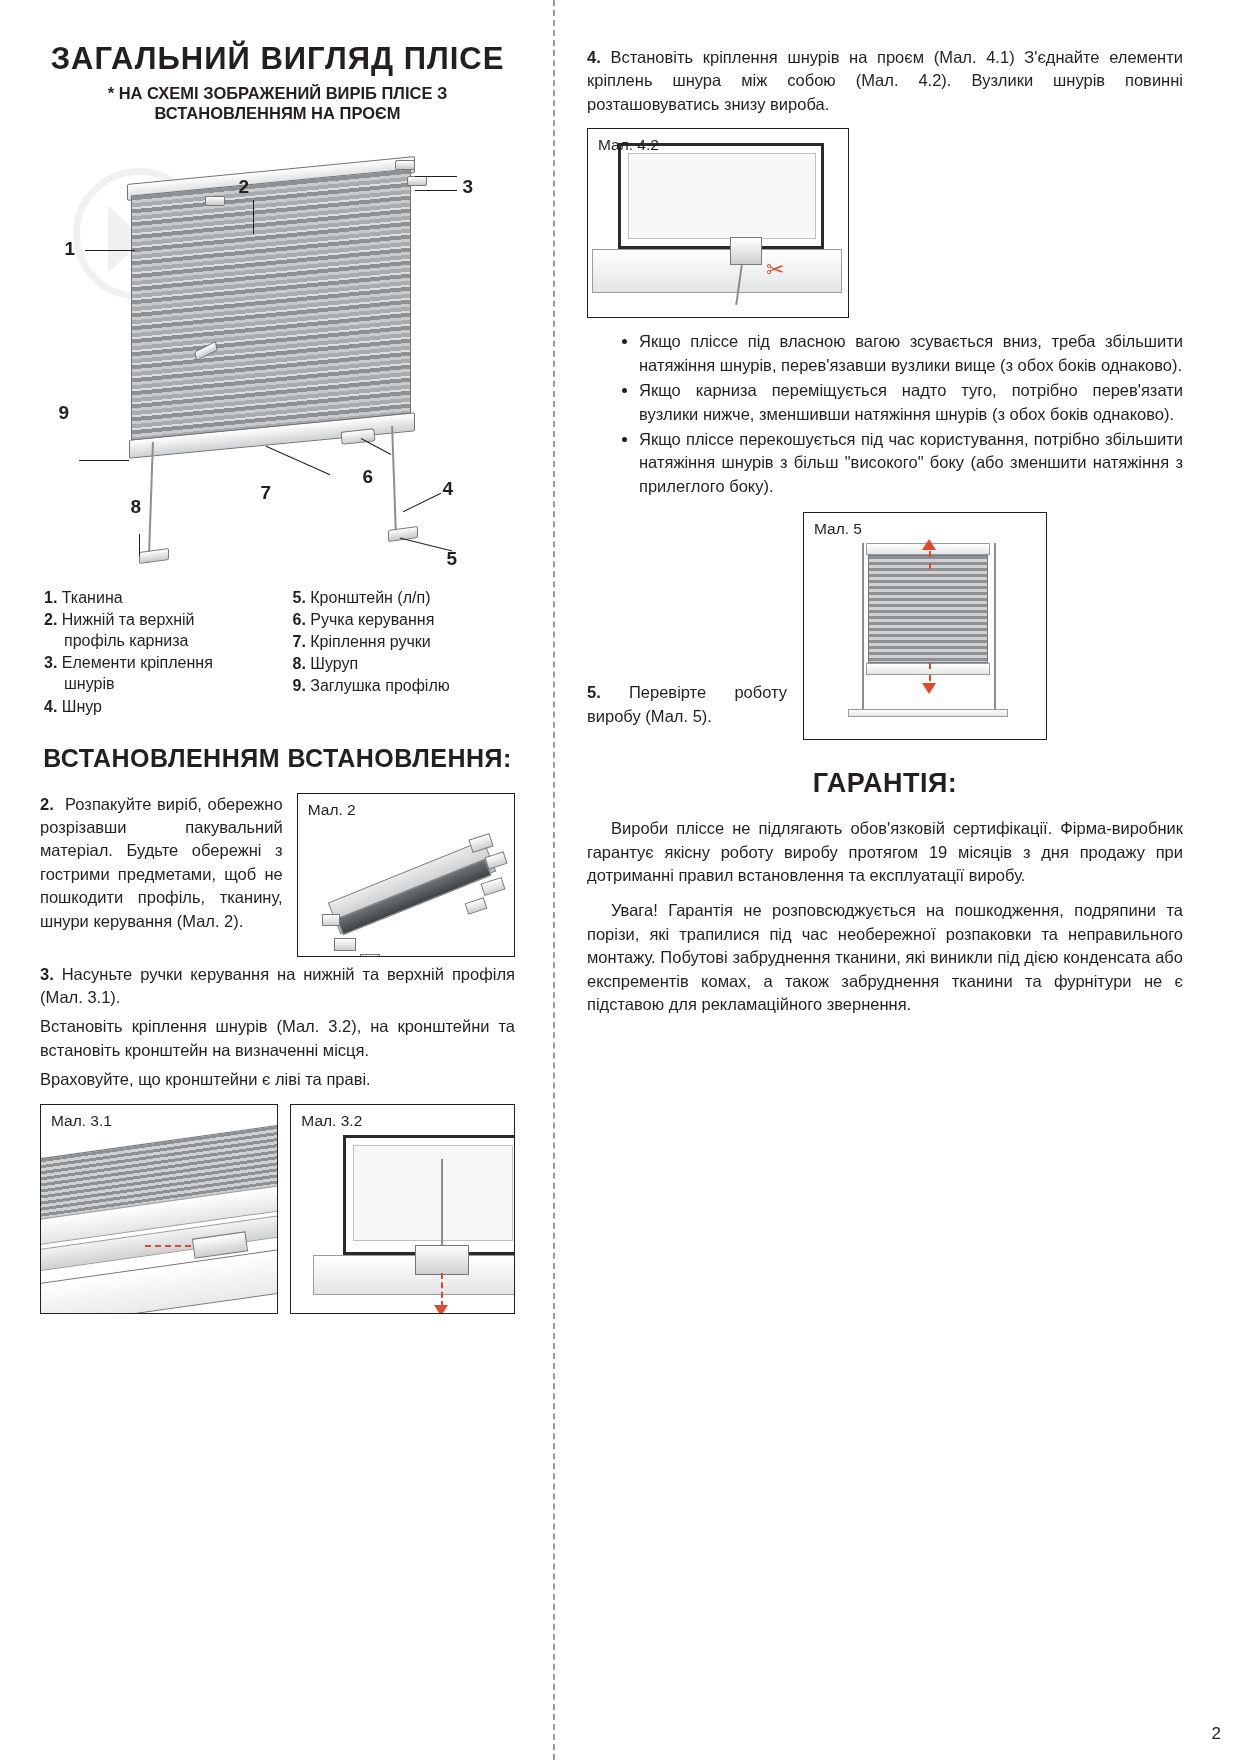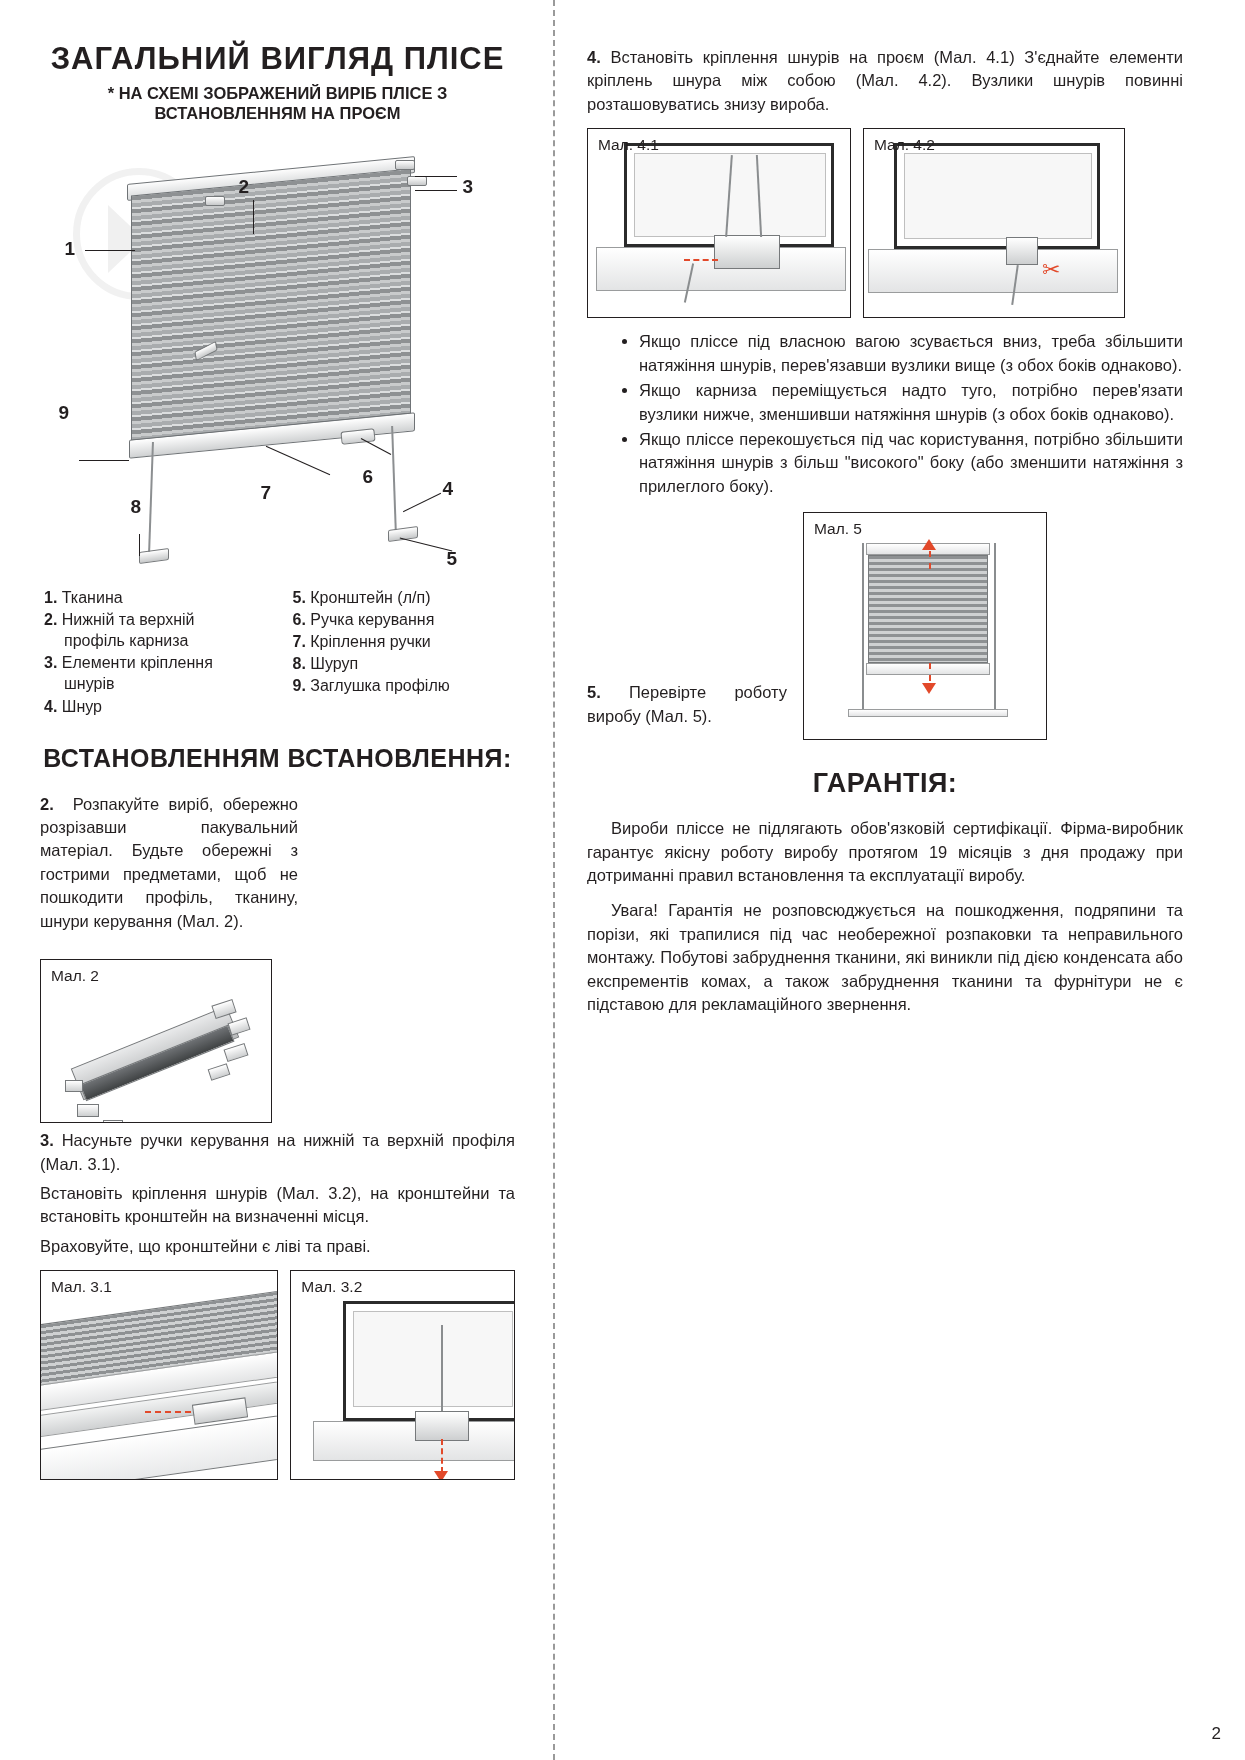--- a/index.html
+++ b/index.html
@@ -197,21 +197,21 @@
   .figlabel {
     position: absolute;
     left: 10px; top: 7px;
     font-size: 15.5px;
     color: #231f20;
     z-index: 5;
   }
   .figrow { display: flex; gap: 12px; }
 
   
-  .step2 { display: flex; gap: 14px; align-items: flex-start; margin-top: 4px; flex-direction: column; }
+  .step2 { display: flex; gap: 14px; align-items: flex-start; margin-top: 4px; }
   .step2 .txt { width: 258px; }
   .step2 .figbox { width: 232px; height: 164px; }
 
   
   .fig31 { width: 244px; height: 210px; }
   .fig32 { width: 230px; height: 210px; }
 
   
   .fig41 { width: 264px; height: 190px; }
   .fig42 { width: 262px; height: 190px; }
@@ -432,31 +432,20 @@
       </div>
     </div>
 
   </div>
 
   <div class="col col-right">
 
     <p class="body"><b>4.</b>&nbsp;<span>Встановіть кріплення шнурів на проєм (Мал. 4.1) З'єднайте елементи кріплень шнура між собою (Мал. 4.2). Вузлики шнурів повинні розташовуватись знизу вироба.</span></p>
 
     <div class="figrow">
-      <div class="figbox fig41">
-        <span class="figlabel">Мал. 4.1</span>
-        <div class="win-frame" style="left:36px; top:14px; width:210px; height:104px;"></div>
-        <div class="win-glass" style="left:46px; top:24px; width:192px; height:84px;"></div>
-        <div class="sill" style="left:8px; top:118px; width:250px; height:44px;"></div>
-        <div class="mount-plate" style="left:126px; top:106px; width:66px; height:34px;"></div>
-        <div class="thin-cord" style="left:140px; top:26px; height:82px; transform:rotate(4deg);"></div>
-        <div class="thin-cord" style="left:170px; top:26px; height:82px; transform:rotate(-3deg);"></div>
-        <div class="thin-cord" style="left:100px; top:134px; height:40px; transform:rotate(12deg);"></div>
-        <div class="dashline" style="left:96px; top:130px; width:34px;"></div>
-      </div>
       <div class="figbox fig42">
         <span class="figlabel">Мал. 4.2</span>
         <div class="win-frame" style="left:30px; top:14px; width:206px; height:106px;"></div>
         <div class="win-glass" style="left:40px; top:24px; width:188px; height:86px;"></div>
         <div class="sill" style="left:4px; top:120px; width:250px; height:44px;"></div>
         <div class="mount-plate" style="left:142px; top:108px; width:32px; height:28px;"></div>
         <div class="thin-cord" style="left:150px; top:136px; height:40px; transform:rotate(8deg);"></div>
         <div class="scissors" style="left:178px; top:128px;">✂</div>
       </div>
     </div>

